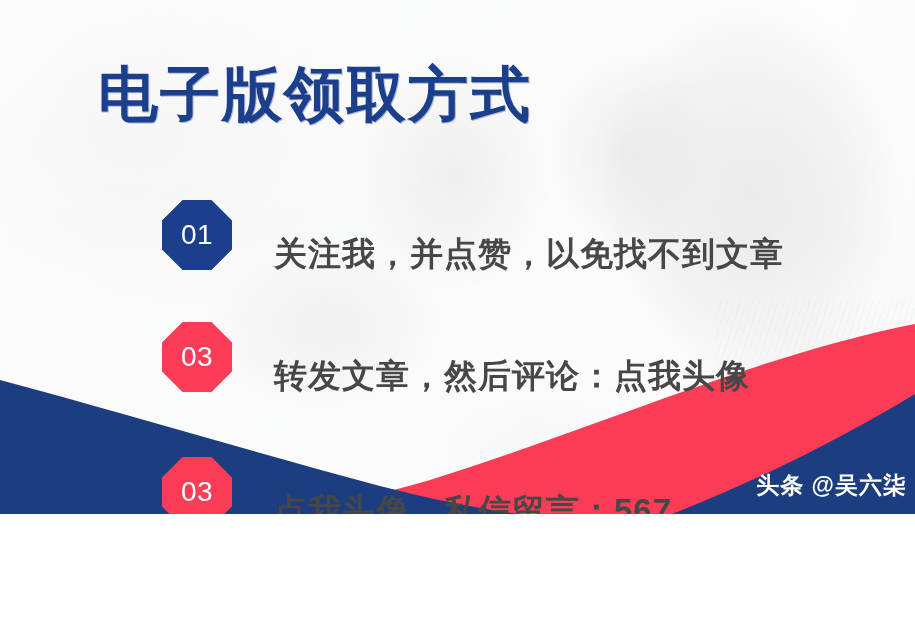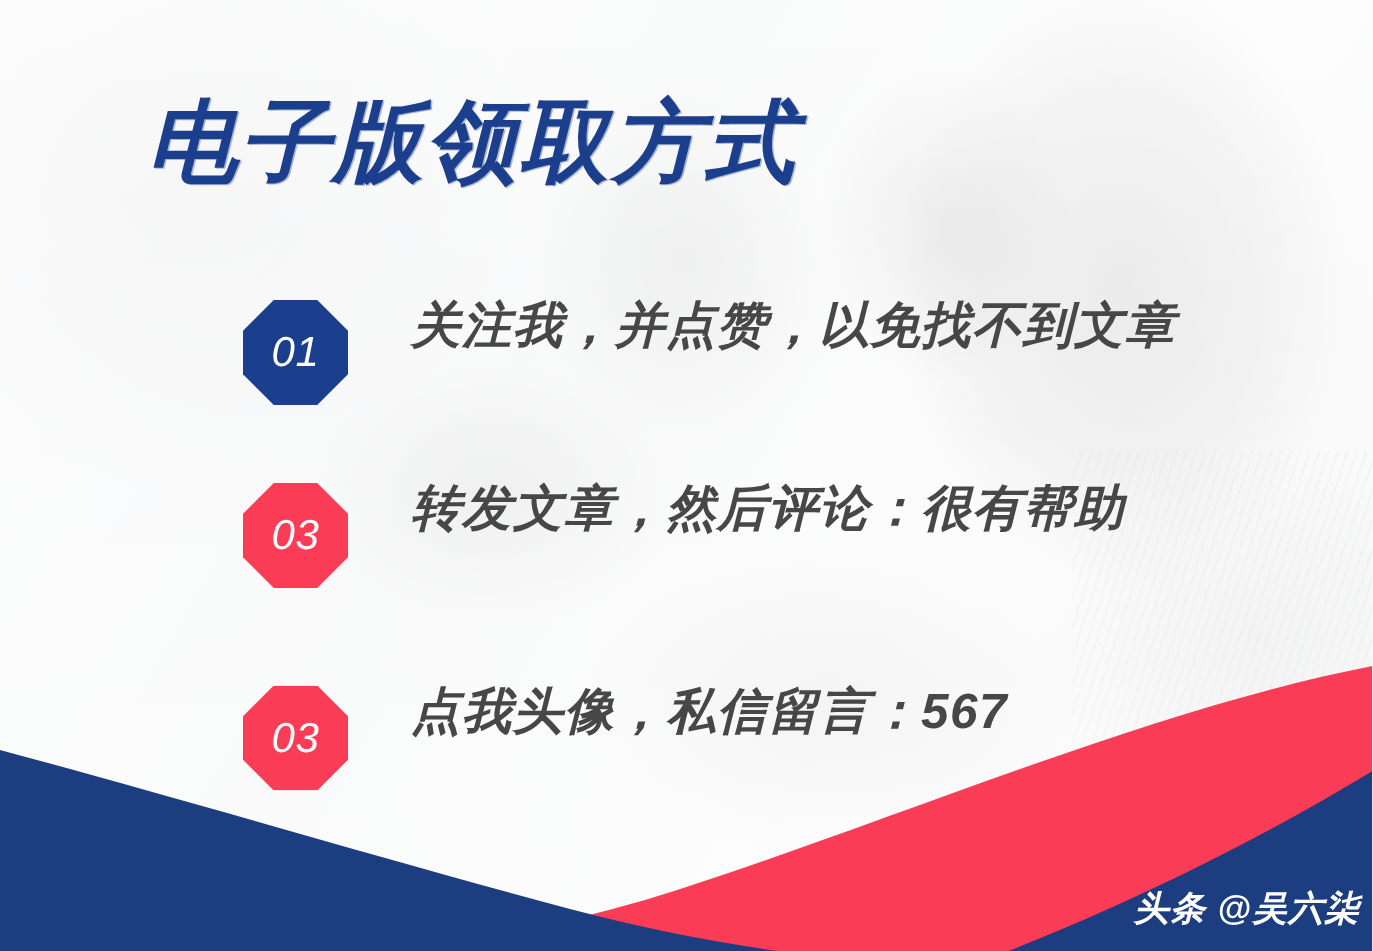--- a/index.html
+++ b/index.html
@@ -7,24 +7,23 @@
     padding: 0;
     background: #ffffff;
   }
   body {
     font-family: "Liberation Sans", "DejaVu Sans", sans-serif;
   }
 
   #slide {
     position: relative;
     width: 915px;
-    height: 634px;
+    height: 514px;
     overflow: hidden;
     background: #f7f8f9;
-    font-style: italic;
   }
 
   
   .bg-photo {
     position: absolute;
     inset: 0;
     overflow: hidden;
   }
   .bg-photo .wash {
     position: absolute;
@@ -86,21 +85,21 @@
   .items {
     position: absolute;
     left: 0;
     top: 0;
     width: 915px;
   }
   .item {
     position: absolute;
     left: 120px;
     display: flex;
-    align-items: flex-start;
+    align-items: flex-end;
     height: 70px;
     padding-left: 42px;
   }
   .item-1 { top: 200px; }
   .item-2 { top: 322px; }
   .item-3 { top: 457px; }
 
   .badge {
     position: relative;
     width: 70px;
@@ -168,21 +167,21 @@
       <div class="badge blue">
         <span class="badge-num">01</span>
       </div>
       <div class="item-text">关注我，并点赞，以免找不到文章</div>
     </div>
 
     <div class="item item-2">
       <div class="badge red">
         <span class="badge-num">03</span>
       </div>
-      <div class="item-text">转发文章，然后评论：很有帮助</div>
+      <div class="item-text">转发文章，然后评论：点我头像</div>
     </div>
 
     <div class="item item-3">
       <div class="badge red">
         <span class="badge-num">03</span>
       </div>
       <div class="item-text">点我头像，私信留言：567</div>
     </div>
 
   </div>

